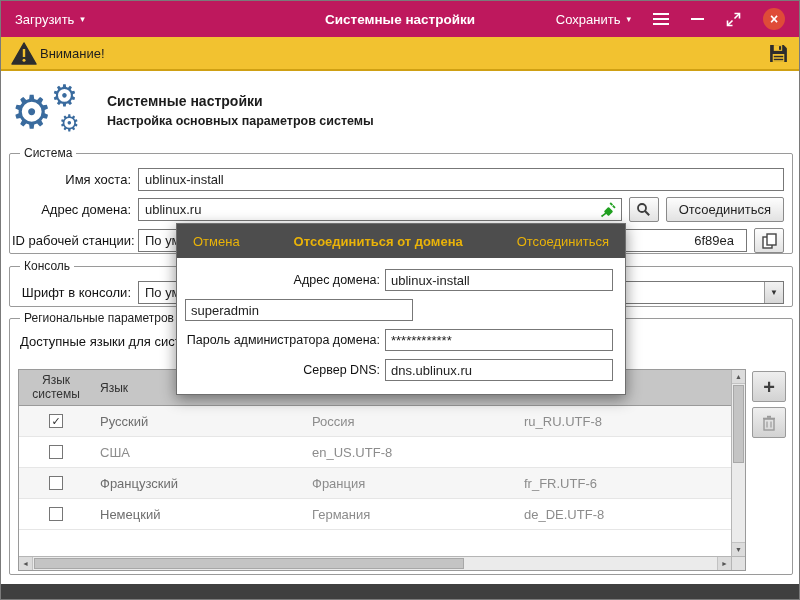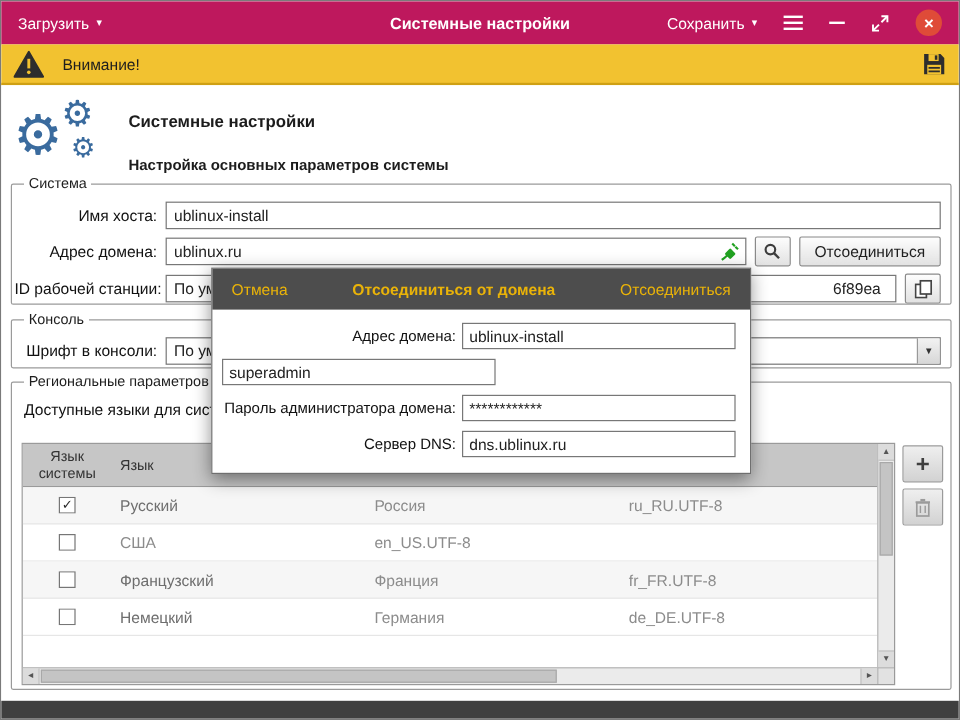--- a/index.html
+++ b/index.html
@@ -12,33 +12,33 @@
   .tb-btn { display:flex; align-items:center; gap:6px; font-size:13px; cursor:pointer; }
   .caret { font-size:9px; line-height:1; }
   .tb-title { position:absolute; left:0; right:0; text-align:center; font-size:13.5px; font-weight:bold; pointer-events:none; }
   .tb-right { margin-left:auto; display:flex; align-items:center; gap:22px; position:relative; z-index:1; }
   .menu-icon { display:flex; flex-direction:column; gap:3px; }
   .menu-icon i { display:block; width:16px; height:2px; background:#fff; }
   .min-icon { display:block; width:13px; height:2px; background:#fff; }
   .close-btn { width:22px; height:22px; border-radius:50%; background:#df4b38; color:#fff; display:flex; align-items:center; justify-content:center; font-size:14px; font-weight:bold; line-height:1; }
 
   
-  .warnbar { position:absolute; top:36px; left:0; right:0; height:34px; background:#f2c230; border-bottom:2px solid #cfa013; display:flex; align-items:center; gap:15px; padding:0 10px; }
+  .warnbar { position:absolute; top:36px; left:0; right:0; height:34px; background:#f2c230; border-bottom:2px solid #cfa013; display:flex; align-items:center; gap:3px; padding:0 10px; }
   .warn-text { font-size:13px; color:#1e1e1e; }
   .warn-save { margin-left:auto; display:flex; align-items:center; cursor:pointer; }
 
   
   .content { position:absolute; top:70px; left:0; right:0; bottom:15px; background:#fff; }
   .gears { position:absolute; left:10px; top:10px; width:92px; height:62px; color:#3a6b9e; }
   .g { position:absolute; line-height:1; }
   .g1 { font-size:46px; left:0; top:8px; }
   .g2 { font-size:30px; left:40px; top:0; }
   .g3 { font-size:23px; left:48px; top:31px; }
   .page-title { position:absolute; left:106px; top:22px; font-size:14px; font-weight:bold; color:#1c1c1c; }
-  .page-subtitle { position:absolute; left:106px; top:60px; font-size:12.5px; font-weight:bold; color:#1c1c1c; }
+  .page-subtitle { position:absolute; left:106px; top:43px; font-size:12.5px; font-weight:bold; color:#1c1c1c; }
 
   fieldset { position:absolute; left:8px; width:784px; border:1px solid #9a9a9a; border-radius:2px; padding:1px 8px 9px 2px; background:#fff; }
   legend { font-size:12px; padding:0 4px; margin-left:8px; color:#1e1e1e; }
   .fs-system { top:75px; height:108px; }
   .fs-console { top:188px; height:48px; }
   .fs-regional { top:240px; height:264px; }
 
   .frow { display:flex; align-items:center; margin-top:6px; }
   .frow.first { margin-top:7px; }
   .flabel { width:126px; text-align:right; padding-right:7px; font-size:13px; color:#111; flex-shrink:0; white-space:nowrap; }
@@ -248,21 +248,21 @@
             </div>
           <div class="td c3 dim">США</div>
           <div class="td c4 dim">en_US.UTF-8</div>
         </div>
         <div class="trow odd">
           <div class="td c1">
               <span class="cbx"></span>
             </div>
           <div class="td c2 lang">Французский</div>
           <div class="td c3 dim">Франция</div>
-          <div class="td c4 dim">fr_FR.UTF-8</div>
+          <div class="td c4 dim">fr_FR.UTF-6</div>
         </div>
         <div class="trow">
           <div class="td c1">
               <span class="cbx"></span>
             </div>
           <div class="td c2 lang">Немецкий</div>
           <div class="td c3 dim">Германия</div>
           <div class="td c4 dim">de_DE.UTF-8</div>
         </div>
 

